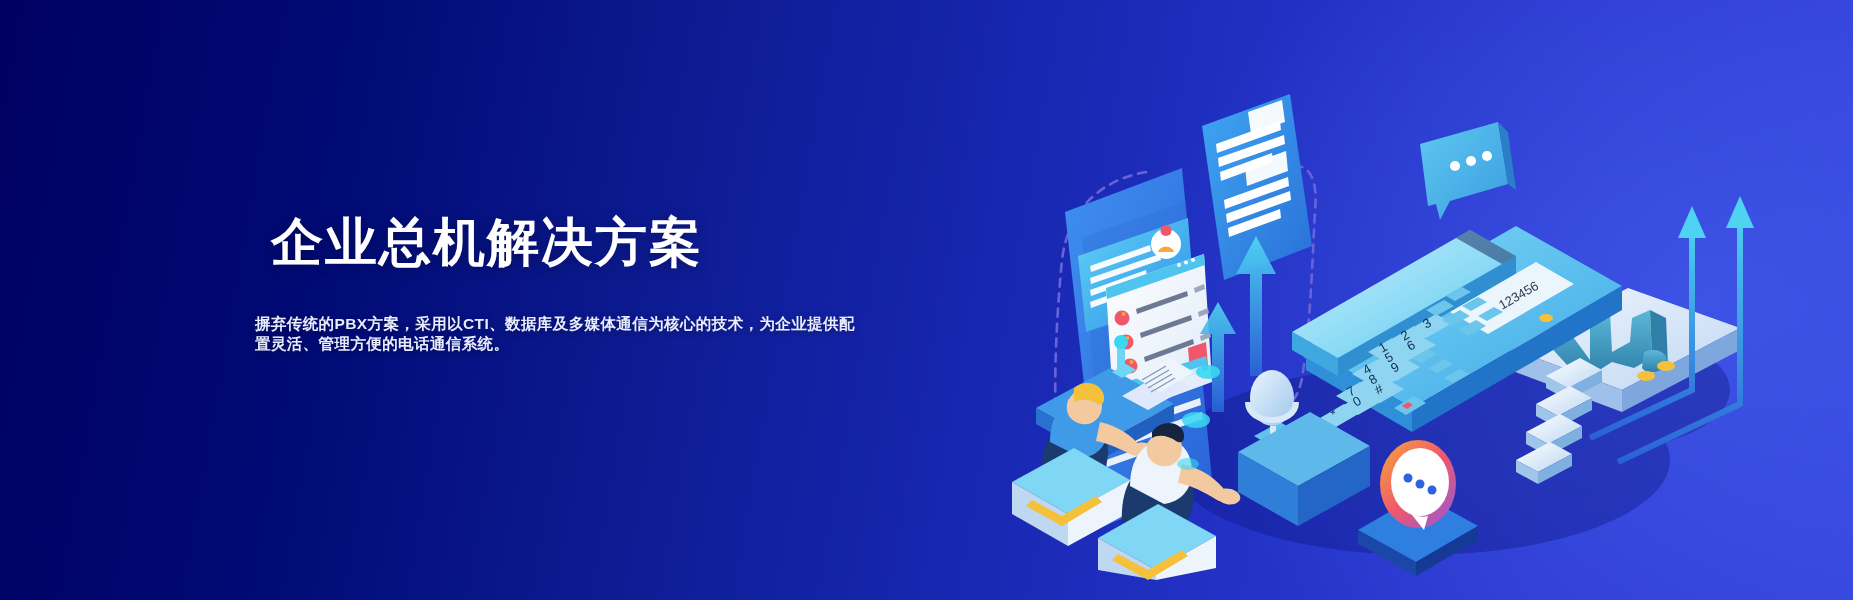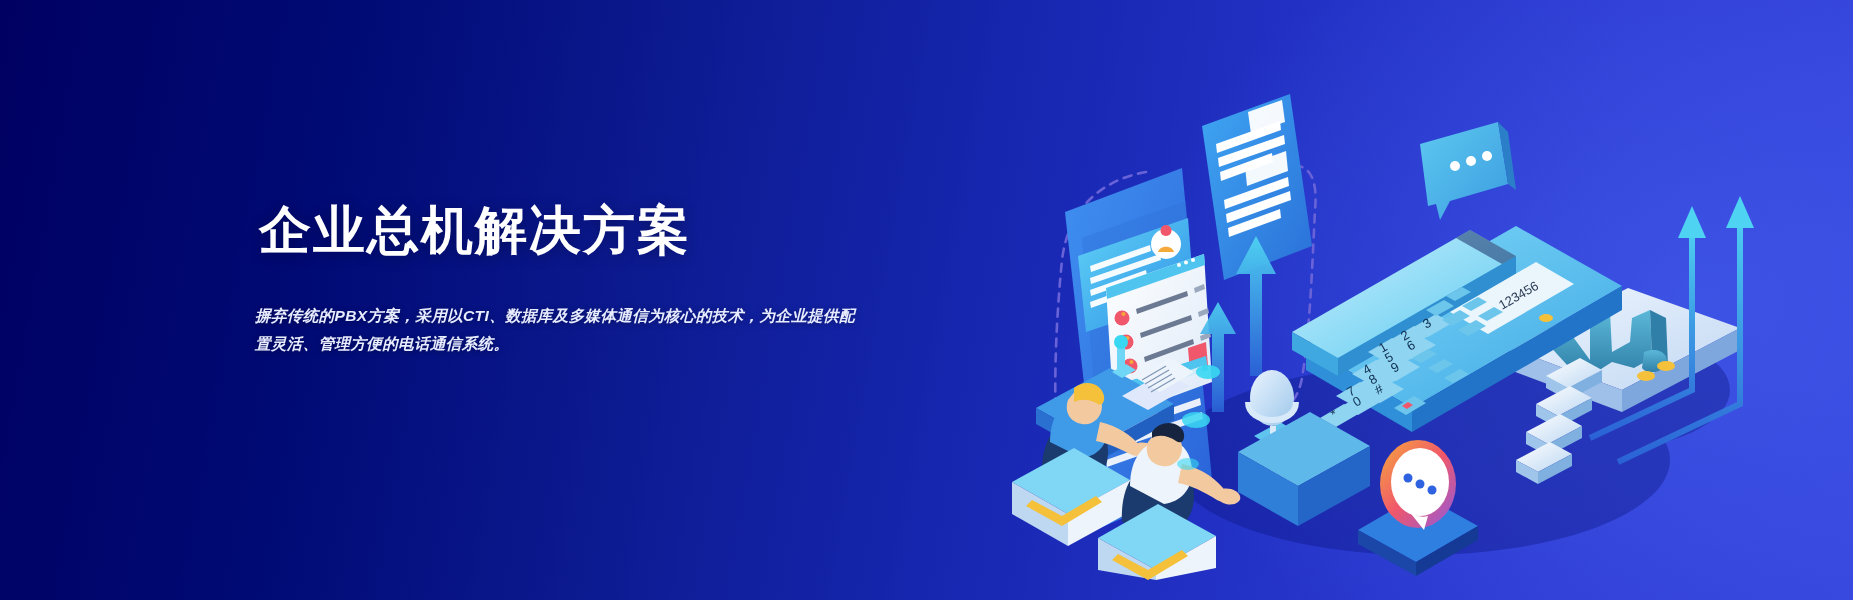--- a/index.html
+++ b/index.html
@@ -18,29 +18,28 @@
         #000a74 18%,
         #0d1b92 36%,
         #1626ae 52%,
         #2332c6 68%,
         #2f3cd4 84%,
         #3644dd 100%);
   }
   
   .copy{position:absolute;left:255px;top:196px;width:640px;}
   .headline{
-    margin:4px;color:#ffffff;font-size:52px;line-height:60px;
+    margin:16px;color:#ffffff;font-size:52px;line-height:60px;
     font-weight:700;letter-spacing:2px;white-space:nowrap;
     text-shadow:0 2px 14px rgba(0,0,0,.30);
   }
   .subcopy{
-    margin:42px 0 8px 0;color:#e8ecff;font-size:15.5px;line-height:28px;
+    margin:42px 0 8px 0;color:#e8ecff;font-size:15.5px;line-height:20px;
     font-weight:700;letter-spacing:.4px;width:600px;
     text-shadow:0 1px 6px rgba(0,0,0,.35);
-    font-style:italic;
   }
   
   .art{position:absolute;left:950px;top:60px;width:880px;height:520px;}
   .art svg{display:block;width:880px;height:520px;}
 </style>
 </head>
 <body>
 
 <div class="banner">
 

